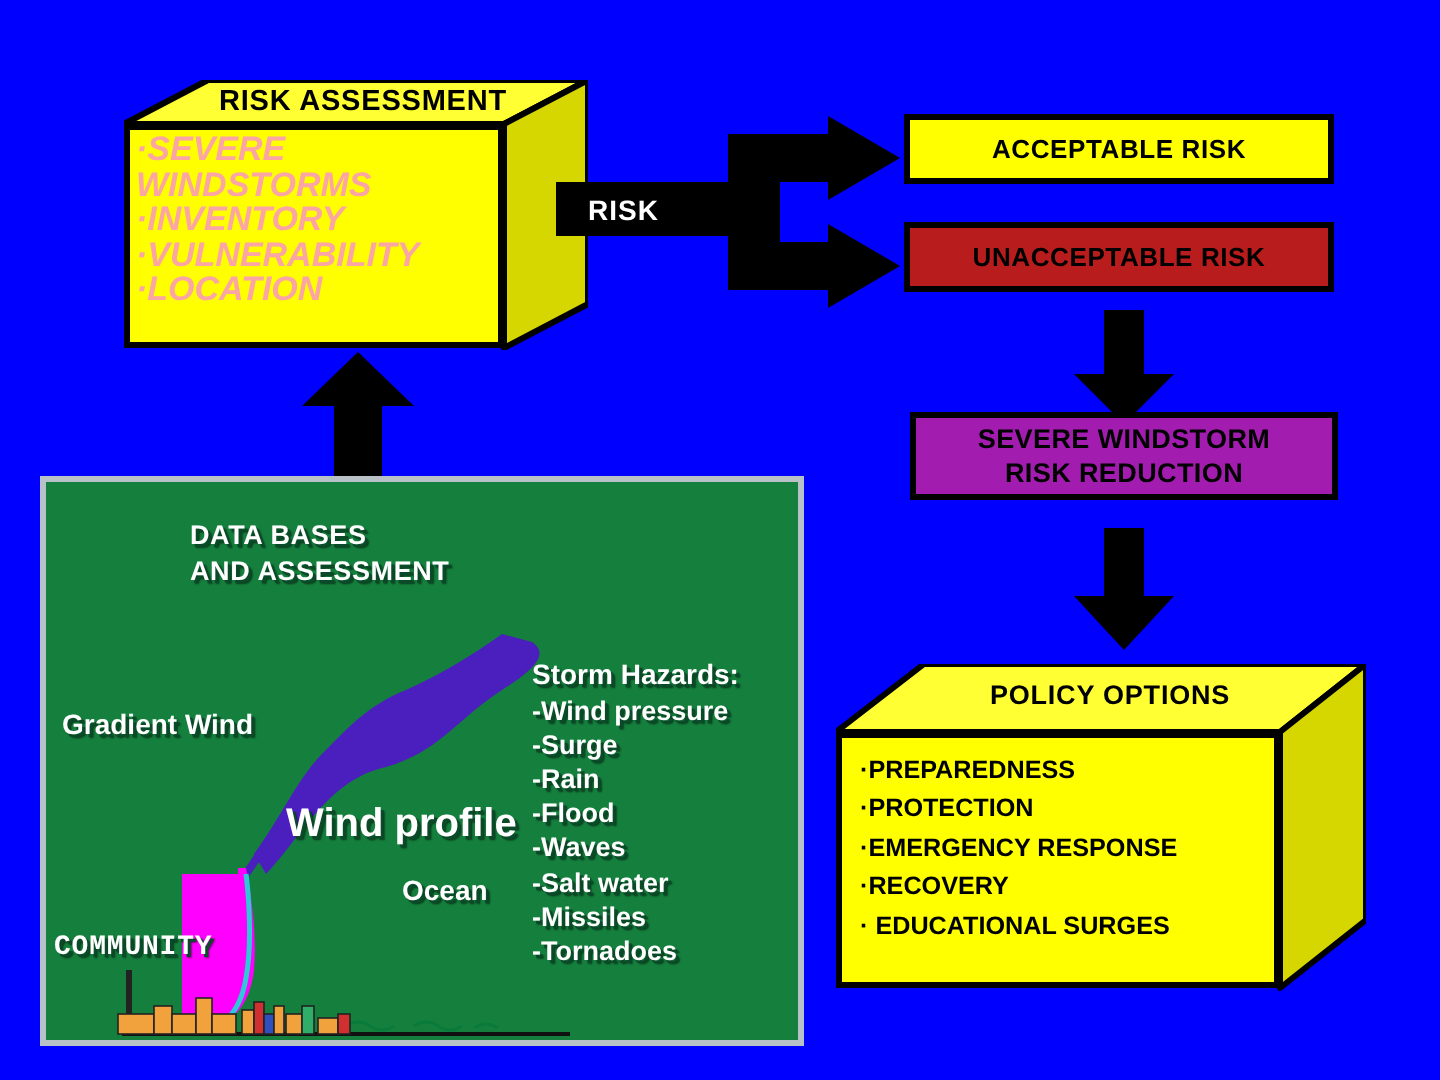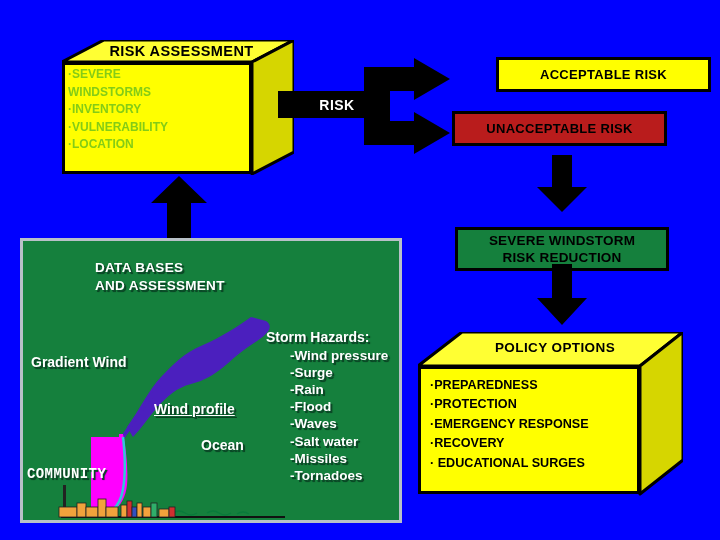--- a/index.html
+++ b/index.html
@@ -47,58 +47,58 @@
     line-height: 21px;
     z-index: 4;
   }
   #risk-assessment-box .ra-list {
     position: absolute;
     left: 6px; top: 26px;
     width: 180px;
     z-index: 4;
   }
   #risk-assessment-box .ra-list div {
-    color: #84cc16;
-    font-size: 12px;
+    color: #fca5a5;
+    font-size: 17px;
     font-weight: bold;
     line-height: 17.5px;
     white-space: nowrap;
+    font-style: italic;
   }
 
   
   .plain-box {
     position: absolute;
     border: 3px solid #000;
     box-sizing: border-box;
     display: flex;
     align-items: center;
     justify-content: center;
     text-align: center;
     font-weight: bold;
     color: #000;
   }
   #acceptable-risk-box {
     left: 452px; top: 57px;
     width: 215px; height: 35px;
     background: #ffff00;
     font-size: 13px;
     letter-spacing: 0.3px;
-    margin-left: 44px;
   }
   #unacceptable-risk-box {
     left: 452px; top: 111px;
     width: 215px; height: 35px;
     background: #b91c1c;
     font-size: 13px;
     letter-spacing: 0.3px;
   }
   #risk-reduction-box {
-    left: 455px; top: 227px;
+    left: 455px; top: 206px;
     width: 214px; height: 44px;
-    background: #15803d;
+    background: #a21caf;
     font-size: 13.5px;
     line-height: 17px;
     letter-spacing: 0.2px;
     flex-direction: column;
   }
 
   
   #policy-options-box {
     left: 418px; top: 332px;
     width: 265px; height: 165px;
@@ -159,24 +159,23 @@
     z-index: 5;
   }
   #gradient-wind-label {
     position: absolute;
     left: 8px; top: 113px;
     font-size: 14px;
     z-index: 5;
   }
   #wind-profile-label {
     position: absolute;
-    left: 131px; top: 160px;
-    font-size: 14px;
-    z-index: 5;
-    text-decoration: underline;
+    left: 120px; top: 160px;
+    font-size: 20px;
+    z-index: 5;
   }
   #ocean-label {
     position: absolute;
     left: 178px; top: 196px;
     font-size: 14px;
     z-index: 5;
   }
   #community-label {
     position: absolute;
     left: 4px; top: 225px;
@@ -191,21 +190,20 @@
     z-index: 5;
   }
   #storm-hazards .sh-title {
     font-size: 14px;
     line-height: 17.5px;
   }
   #storm-hazards .sh-item {
     font-size: 13.5px;
     line-height: 17.2px;
     white-space: nowrap;
-    margin-left: 24px;
   }
 
   svg { display: block; }
 </style>
 </head>
 <body>
 
 <div class="stage">
 
   <div class="abs" id="risk-assessment-box">
@@ -236,21 +234,21 @@
       <rect x="86" y="10" width="60" height="24" fill="#000"></rect>
 
       <rect x="86" y="64" width="60" height="24" fill="#000"></rect>
 
       <polygon points="136,1 172,22 136,43" fill="#000"></polygon>
 
       <polygon points="136,55 172,76 136,97" fill="#000"></polygon>
 
       <rect x="112" y="34" width="24" height="30" fill="#0000FF"></rect>
     </svg>
-    <div class="abs" style="left:16px; top:36px; width:86px; text-align:center; color:#fff; font-size:14px; font-weight:bold; letter-spacing:0.5px; line-height:24px;">RISK</div>
+    <div class="abs" style="left:16px; top:36px; width:86px; color:#fff; font-size:14px; font-weight:bold; letter-spacing:0.5px; line-height:24px;">RISK</div>
   </div>
 
   <div class="plain-box" id="acceptable-risk-box">
     <span>ACCEPTABLE RISK</span>
   </div>
   <div class="plain-box" id="unacceptable-risk-box">
     <span>UNACCEPTABLE RISK</span>
   </div>
 
   <div class="abs" style="left:534px; top:155px; width:56px; height:58px;">

